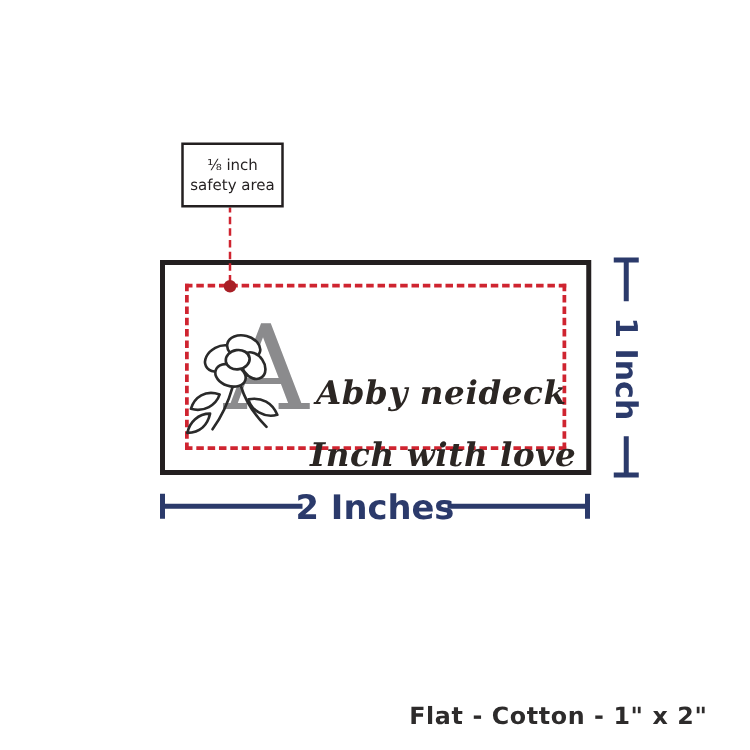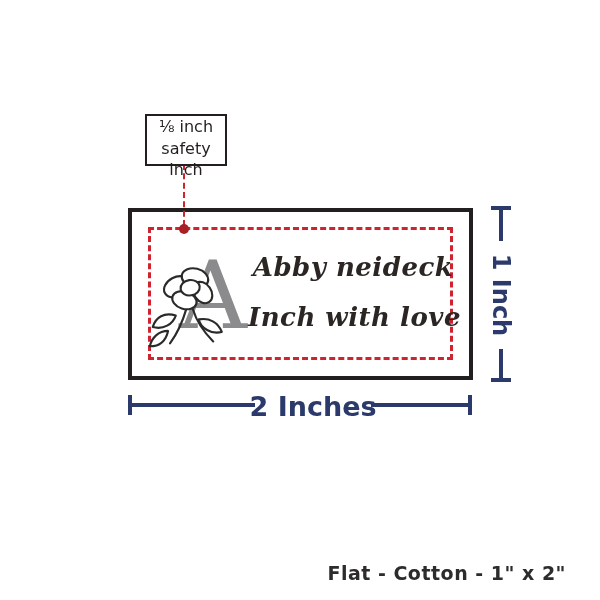--- a/index.html
+++ b/index.html
@@ -5,22 +5,22 @@
   html,body{margin:0;padding:0;background:#ffffff;}
   .canvas{
     position:relative;width:600px;height:600px;background:#ffffff;overflow:hidden;
     font-family:"DejaVu Sans", sans-serif;
   }
 
   
   .callout{
     position:absolute;left:145px;top:114px;width:78px;height:48px;
     background:#ffffff;border:2px solid #231f20;
-    display:flex;flex-direction:column;align-items:center;justify-content:space-between;
-    font-size:16px;line-height:1.35;color:#231f20;text-align:center;z-index:5;
+    display:flex;flex-direction:column;align-items:center;justify-content:center;
+    font-size:12px;line-height:1.35;color:#231f20;text-align:center;z-index:5;
   }
   .leader{
     position:absolute;left:183px;top:164px;height:62px;width:0;
     border-left:2px dashed #cf2430;z-index:4;
   }
   .leader-dot{
     position:absolute;left:179px;top:224px;width:10px;height:10px;border-radius:50%;
     background:#a81f26;z-index:6;
   }
 
@@ -39,21 +39,21 @@
     position:absolute;left:168px;top:242px;width:90px;height:108px;
     font-family:"DejaVu Serif", serif;font-size:94px;line-height:108px;
     color:#8b8b8d;text-align:center;user-select:none;
   }
   .flower{position:absolute;left:146px;top:256px;width:96px;height:98px;z-index:3;}
 
   
   .script-line{
     position:absolute;left:248px;width:210px;text-align:center;
     font-family:"DejaVu Serif", serif;font-style:italic;font-weight:700;
-    font-size:26px;color:#2b2623;letter-spacing:0.5px;white-space:nowrap;
+    font-size:26px;color:#2b2623;letter-spacing:0.5px;white-space:nowrap;margin-top:48px;
   }
   .script-line.l1{top:252px;}
   .script-line.l2{top:302px;}
 
   
   .dim{position:absolute;background:#2b3a6b;}
   .dim-v-line{left:499px;top:208px;width:4px;height:172px;}
   .dim-v-cap{width:20px;height:4px;left:491px;}
   .dim-v-cap.top{top:206px;}
   .dim-v-cap.bot{top:378px;}
@@ -65,37 +65,37 @@
   .dim-label{
     position:absolute;background:#ffffff;color:#2b3a6b;
     display:flex;align-items:center;justify-content:center;
     font-weight:700;white-space:nowrap;
   }
   .dim-label.height{
     left:483px;top:241px;width:36px;height:108px;font-size:24px;
   }
   .dim-label.height span{transform:rotate(90deg);display:block;}
   .dim-label.width{
-    left:242px;top:389px;width:116px;height:34px;font-size:27px;margin-left:13px;
+    left:242px;top:389px;width:116px;height:34px;font-size:27px;
   }
 
   
   .footer{
     position:absolute;right:34px;top:562px;
     font-size:19px;font-weight:700;color:#2d2b2b;letter-spacing:0.5px;white-space:nowrap;
   }
 </style>
 </head>
 <body>
 
 <div class="canvas">
 
   <div class="callout">
     <span>⅛ inch</span>
-    <span>safety inch</span>
+    <span>safety area</span>
   </div>
   <div class="leader"></div>
   <div class="leader-dot"></div>
 
   <div class="label-rect"></div>
 
   <div class="safety-rect"></div>
 
   <div class="monogram">A</div>
 

